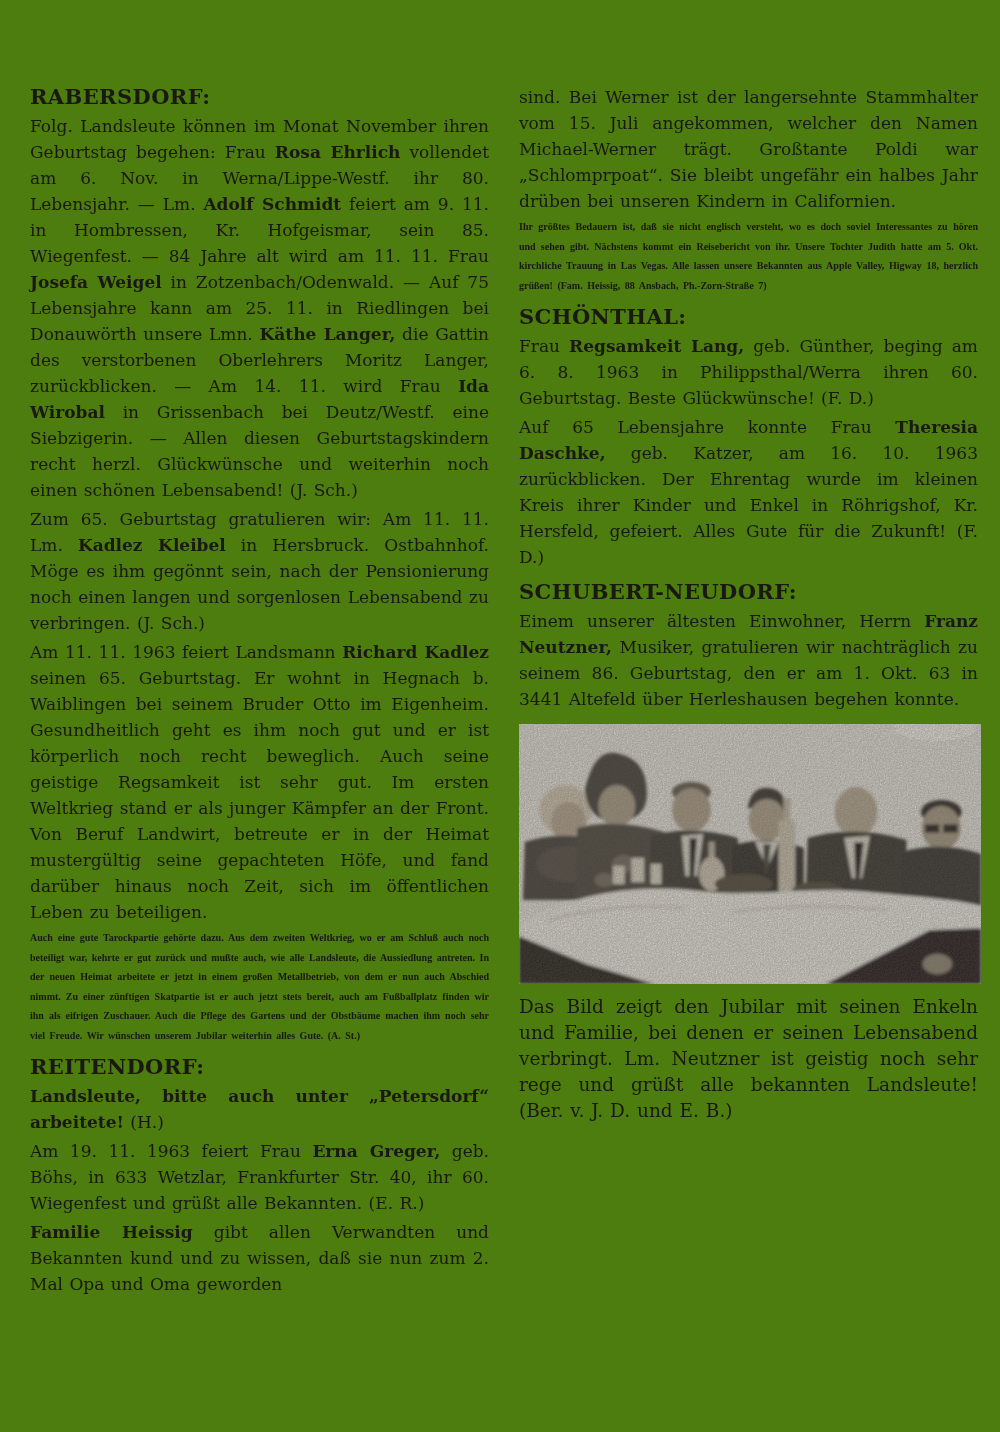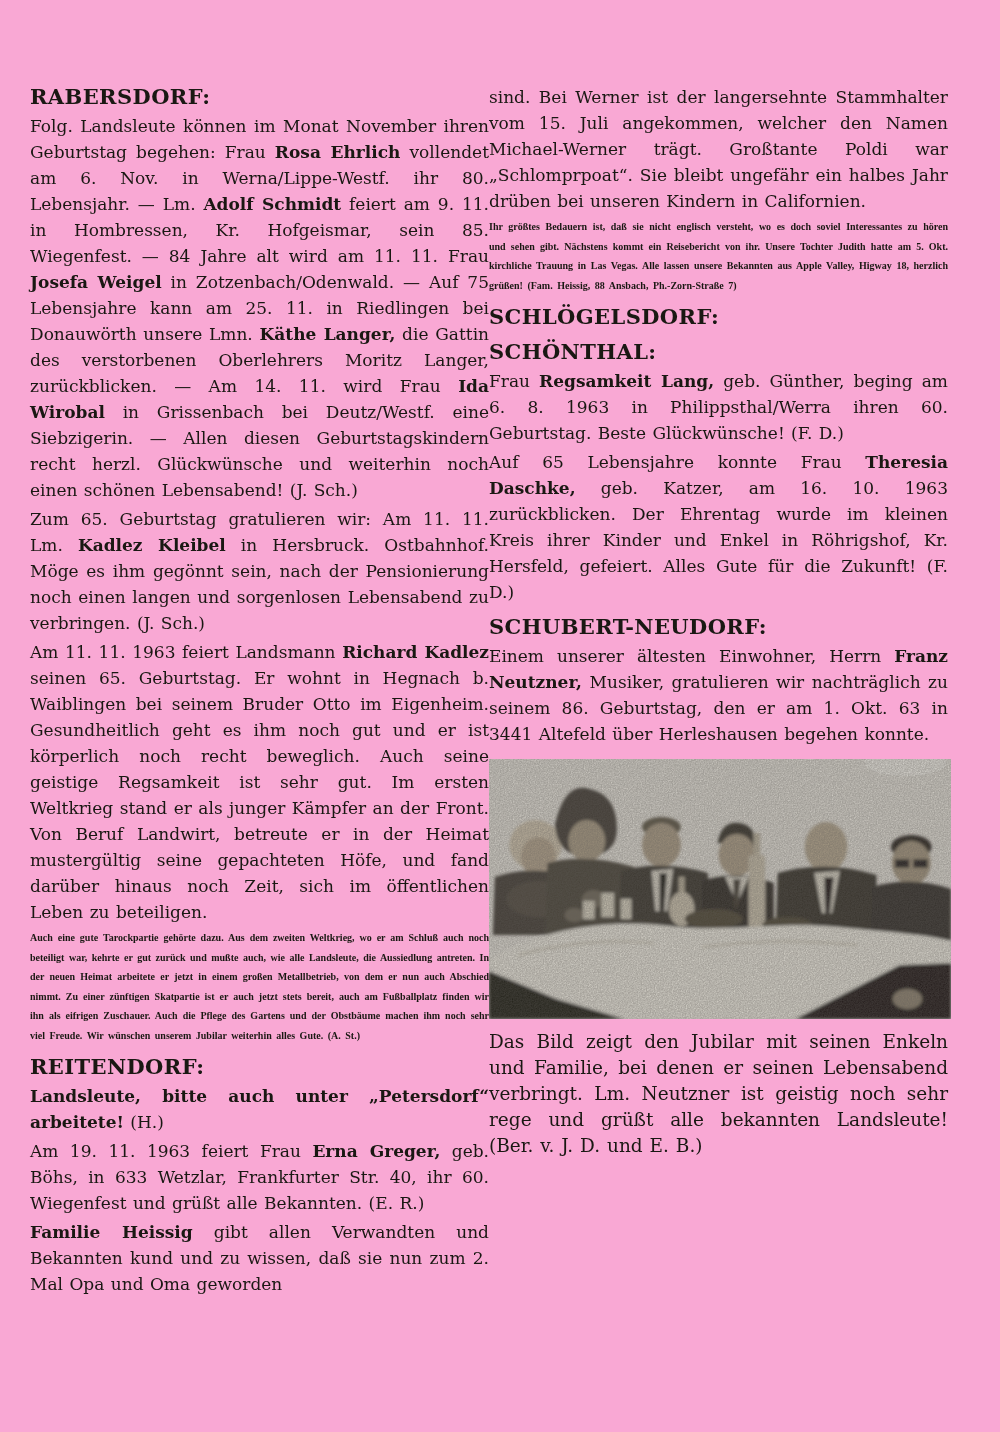--- a/index.html
+++ b/index.html
@@ -1,23 +1,23 @@
 <!DOCTYPE html>
 <html><head>
 <meta charset="utf-8">
 <style>
   html,body{margin:0;padding:0;background:#e9e7e2;}
   .page{
     position:relative;
     width:1000px;height:1432px;
     box-sizing:border-box;
-    background:#f9a8d4;
+    background:#4d7c0f;
     color:#1a1813;
     padding:84px 22px 0 30px;
-    display:flex;
+    display:flex;gap:30px;
     overflow:hidden;
     font-family:"DejaVu Serif","Liberation Serif",serif;
   }
   .col{width:459px;box-sizing:border-box;}
   .col h2{
     font-size:21px;line-height:26px;
     margin:9px 0 3px 0;
     font-weight:bold;letter-spacing:.4px;
   }
   .col h2:first-child{margin-top:0;}
@@ -60,21 +60,20 @@
       <h2>REITENDORF:</h2>
       <p class="para"><b>Landsleute, bitte auch unter „Petersdorf“ arbeitete!</b> (H.)</p>
       <p class="para">Am 19. 11. 1963 feiert Frau <b>Erna Greger,</b> geb. Böhs, in 633 Wetzlar, Frankfurter Str. 40, ihr 60. Wiegenfest und grüßt alle Bekannten. (E. R.)</p>
       <p class="para"><b>Familie Heissig</b> gibt allen Verwandten und Bekannten kund und zu wissen, daß sie nun zum 2. Mal Opa und Oma geworden</p>
     </div>
 
   <div class="col" id="col-right">
     <div id="right-blocks">
         <p class="para">sind. Bei Werner ist der langersehnte Stammhalter vom 15. Juli angekommen, welcher den Namen Michael-Werner trägt. Großtante Poldi war „Schlomprpoat“. Sie bleibt ungefähr ein halbes Jahr drüben bei unseren Kindern in Californien.</p>
         <p class="para small">Ihr größtes Bedauern ist, daß sie nicht englisch versteht, wo es doch soviel Interessantes zu hören und sehen gibt. Nächstens kommt ein Reisebericht von ihr. Unsere Tochter Judith hatte am 5. Okt. kirchliche Trauung in Las Vegas. Alle lassen unsere Bekannten aus Apple Valley, Higway 18, herzlich grüßen! (Fam. Heissig, 88 Ansbach, Ph.-Zorn-Straße 7)</p>
-        <h2>SCHLÖGELSDORF:</h2>
         <h2>SCHÖNTHAL:</h2>
         <p class="para">Frau <b>Regsamkeit Lang,</b> geb. Günther, beging am 6. 8. 1963 in Philippsthal/Werra ihren 60. Geburtstag. Beste Glückwünsche! (F. D.)</p>
         <p class="para">Auf 65 Lebensjahre konnte Frau <b>Theresia Daschke,</b> geb. Katzer, am 16. 10. 1963 zurückblicken. Der Ehrentag wurde im kleinen Kreis ihrer Kinder und Enkel in Röhrigshof, Kr. Hersfeld, gefeiert. Alles Gute für die Zukunft! (F. D.)</p>
         <h2>SCHUBERT-NEUDORF:</h2>
         <p class="para">Einem unserer ältesten Einwohner, Herrn <b>Franz Neutzner,</b> Musiker, gratulieren wir nachträglich zu seinem 86. Geburtstag, den er am 1. Okt. 63 in 3441 Altefeld über Herleshausen begehen konnte.</p>
       </div>
 
     <figure class="photo">
       <svg viewBox="0 0 477 260" preserveAspectRatio="none">
         <defs>

